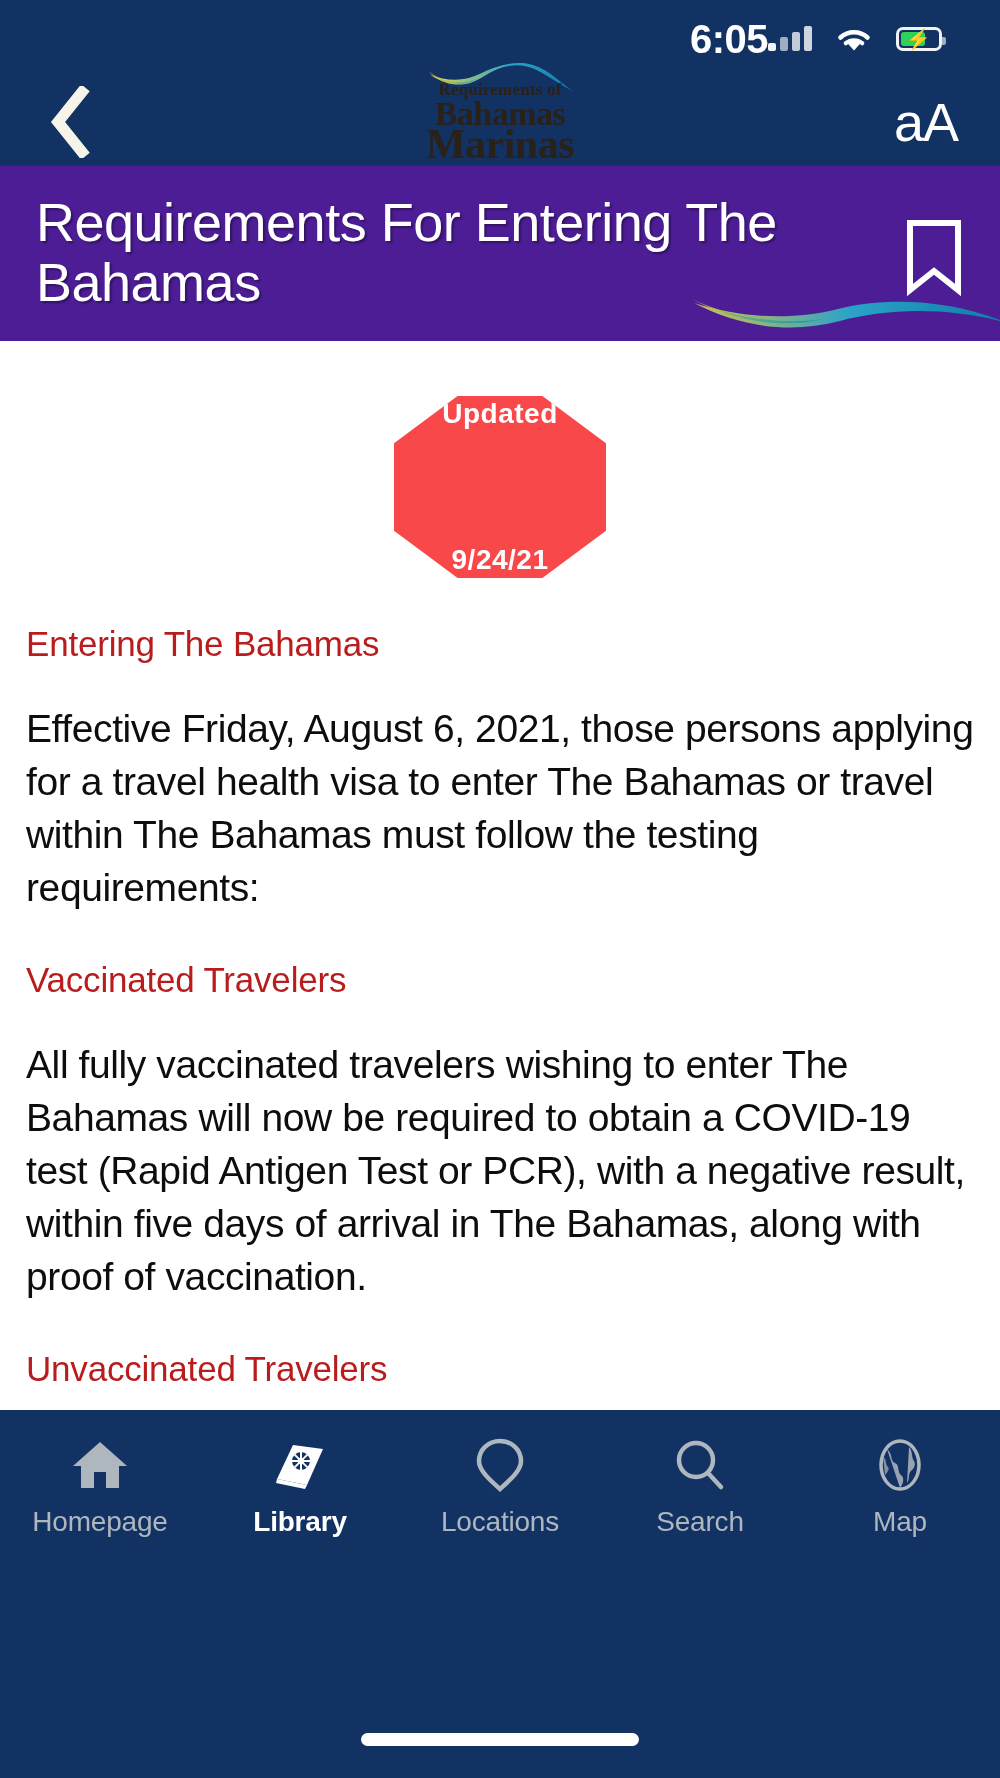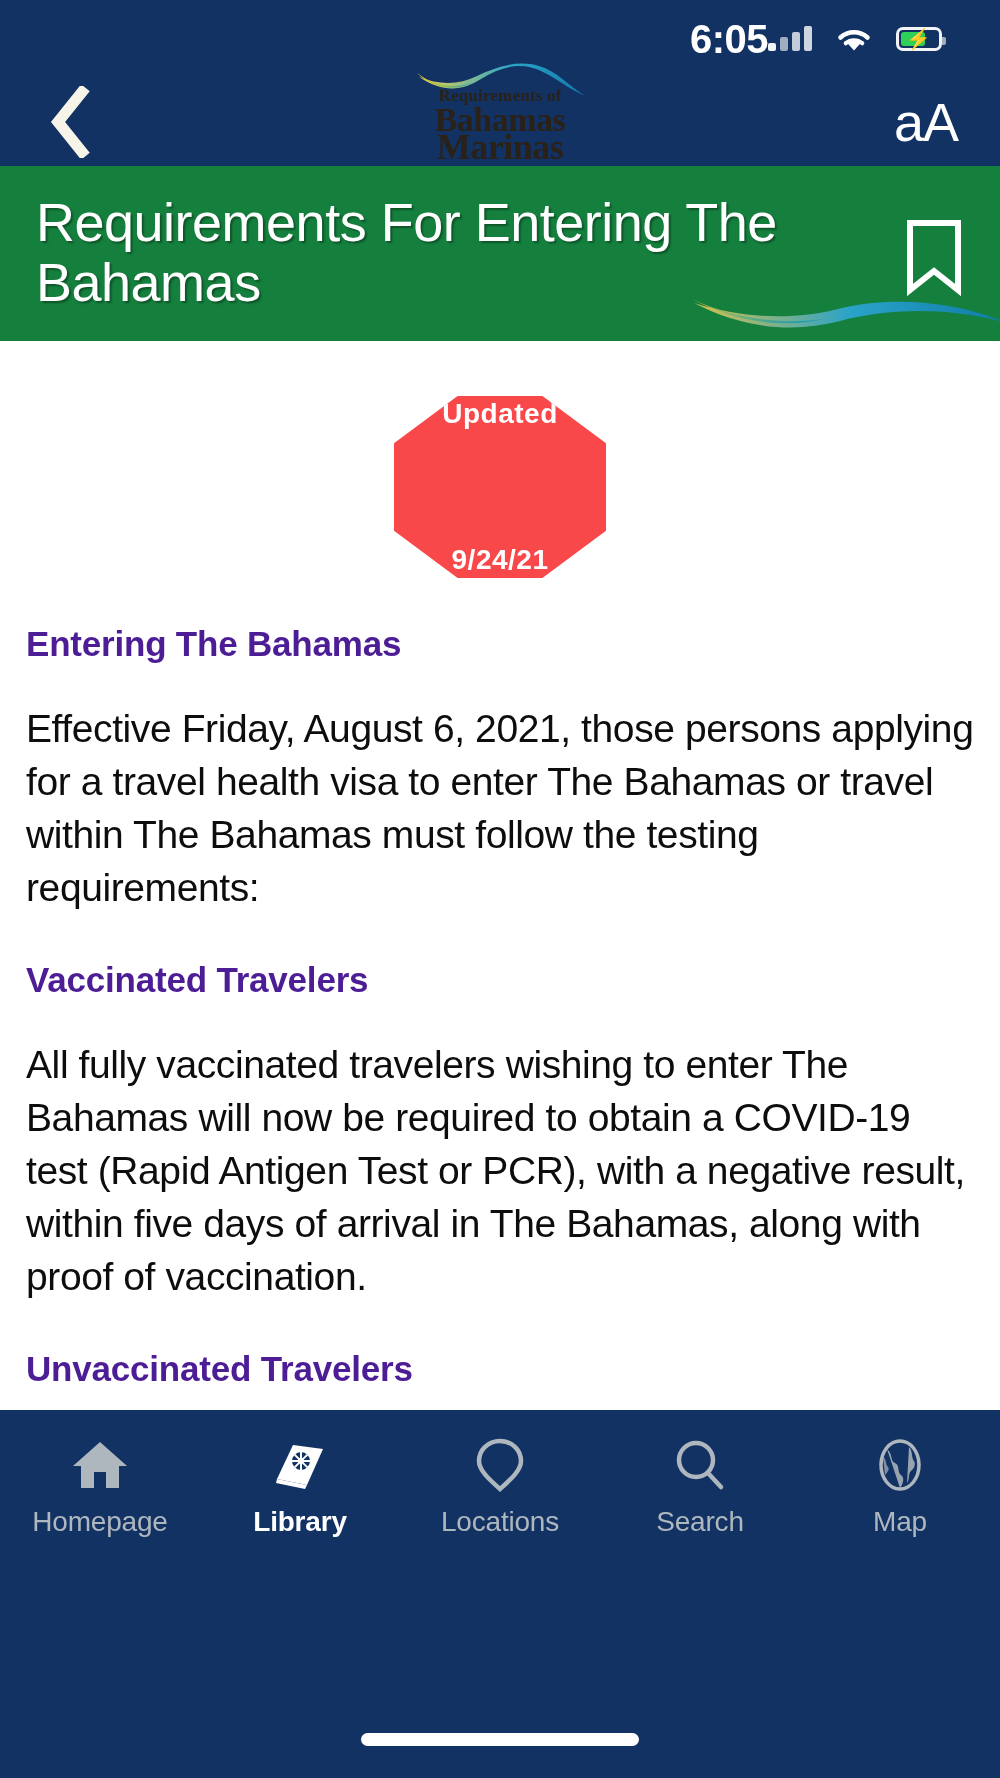--- a/index.html
+++ b/index.html
@@ -104,25 +104,25 @@
   .brand-logo .wave{ width:178px; height:40px; display:block; }
   .brand-logo .txt{
     margin-top:-12px;
     text-align:center;
     font-family:"Liberation Serif", serif;
     color:#2a2118;
     line-height:.92;
   }
   .brand-logo .assoc{ font-size:17px; font-weight:700; letter-spacing:.2px; }
   .brand-logo .bah{ font-size:34px; font-weight:700; letter-spacing:-.5px; }
-  .brand-logo .mar{ font-size:36px; font-weight:700; letter-spacing:-.5px; margin-top:-4px; }
+  .brand-logo .mar{ font-size:42px; font-weight:700; letter-spacing:-.5px; margin-top:-4px; }
 
   
   .title-bar{
-    background:#15803d;
+    background:#4c1d95;
     height:175px;
     padding:26px 34px 0 36px;
     position:relative;
     overflow:hidden;
     display:flex;
     justify-content:space-between;
   }
   .page-title{
     color:#ffffff;
     font-size:54px;
@@ -176,22 +176,22 @@
     justify-content:space-between;
     color:#ffffff;
     font-weight:700;
     font-size:28px;
     line-height:1.3;
     letter-spacing:.5px;
   }
   .article{ padding:0 2px; }
   .article h2{
     font-size:35px;
-    font-weight:700;
-    color:#4c1d95;
+    font-weight:400;
+    color:#b91c1c;
     letter-spacing:-.2px;
     margin-bottom:38px;
   }
   .article p{
     font-size:39px;
     font-weight:400;
     color:#0d0d0d;
     line-height:1.36;
     letter-spacing:-.4px;
     margin-bottom:46px;

